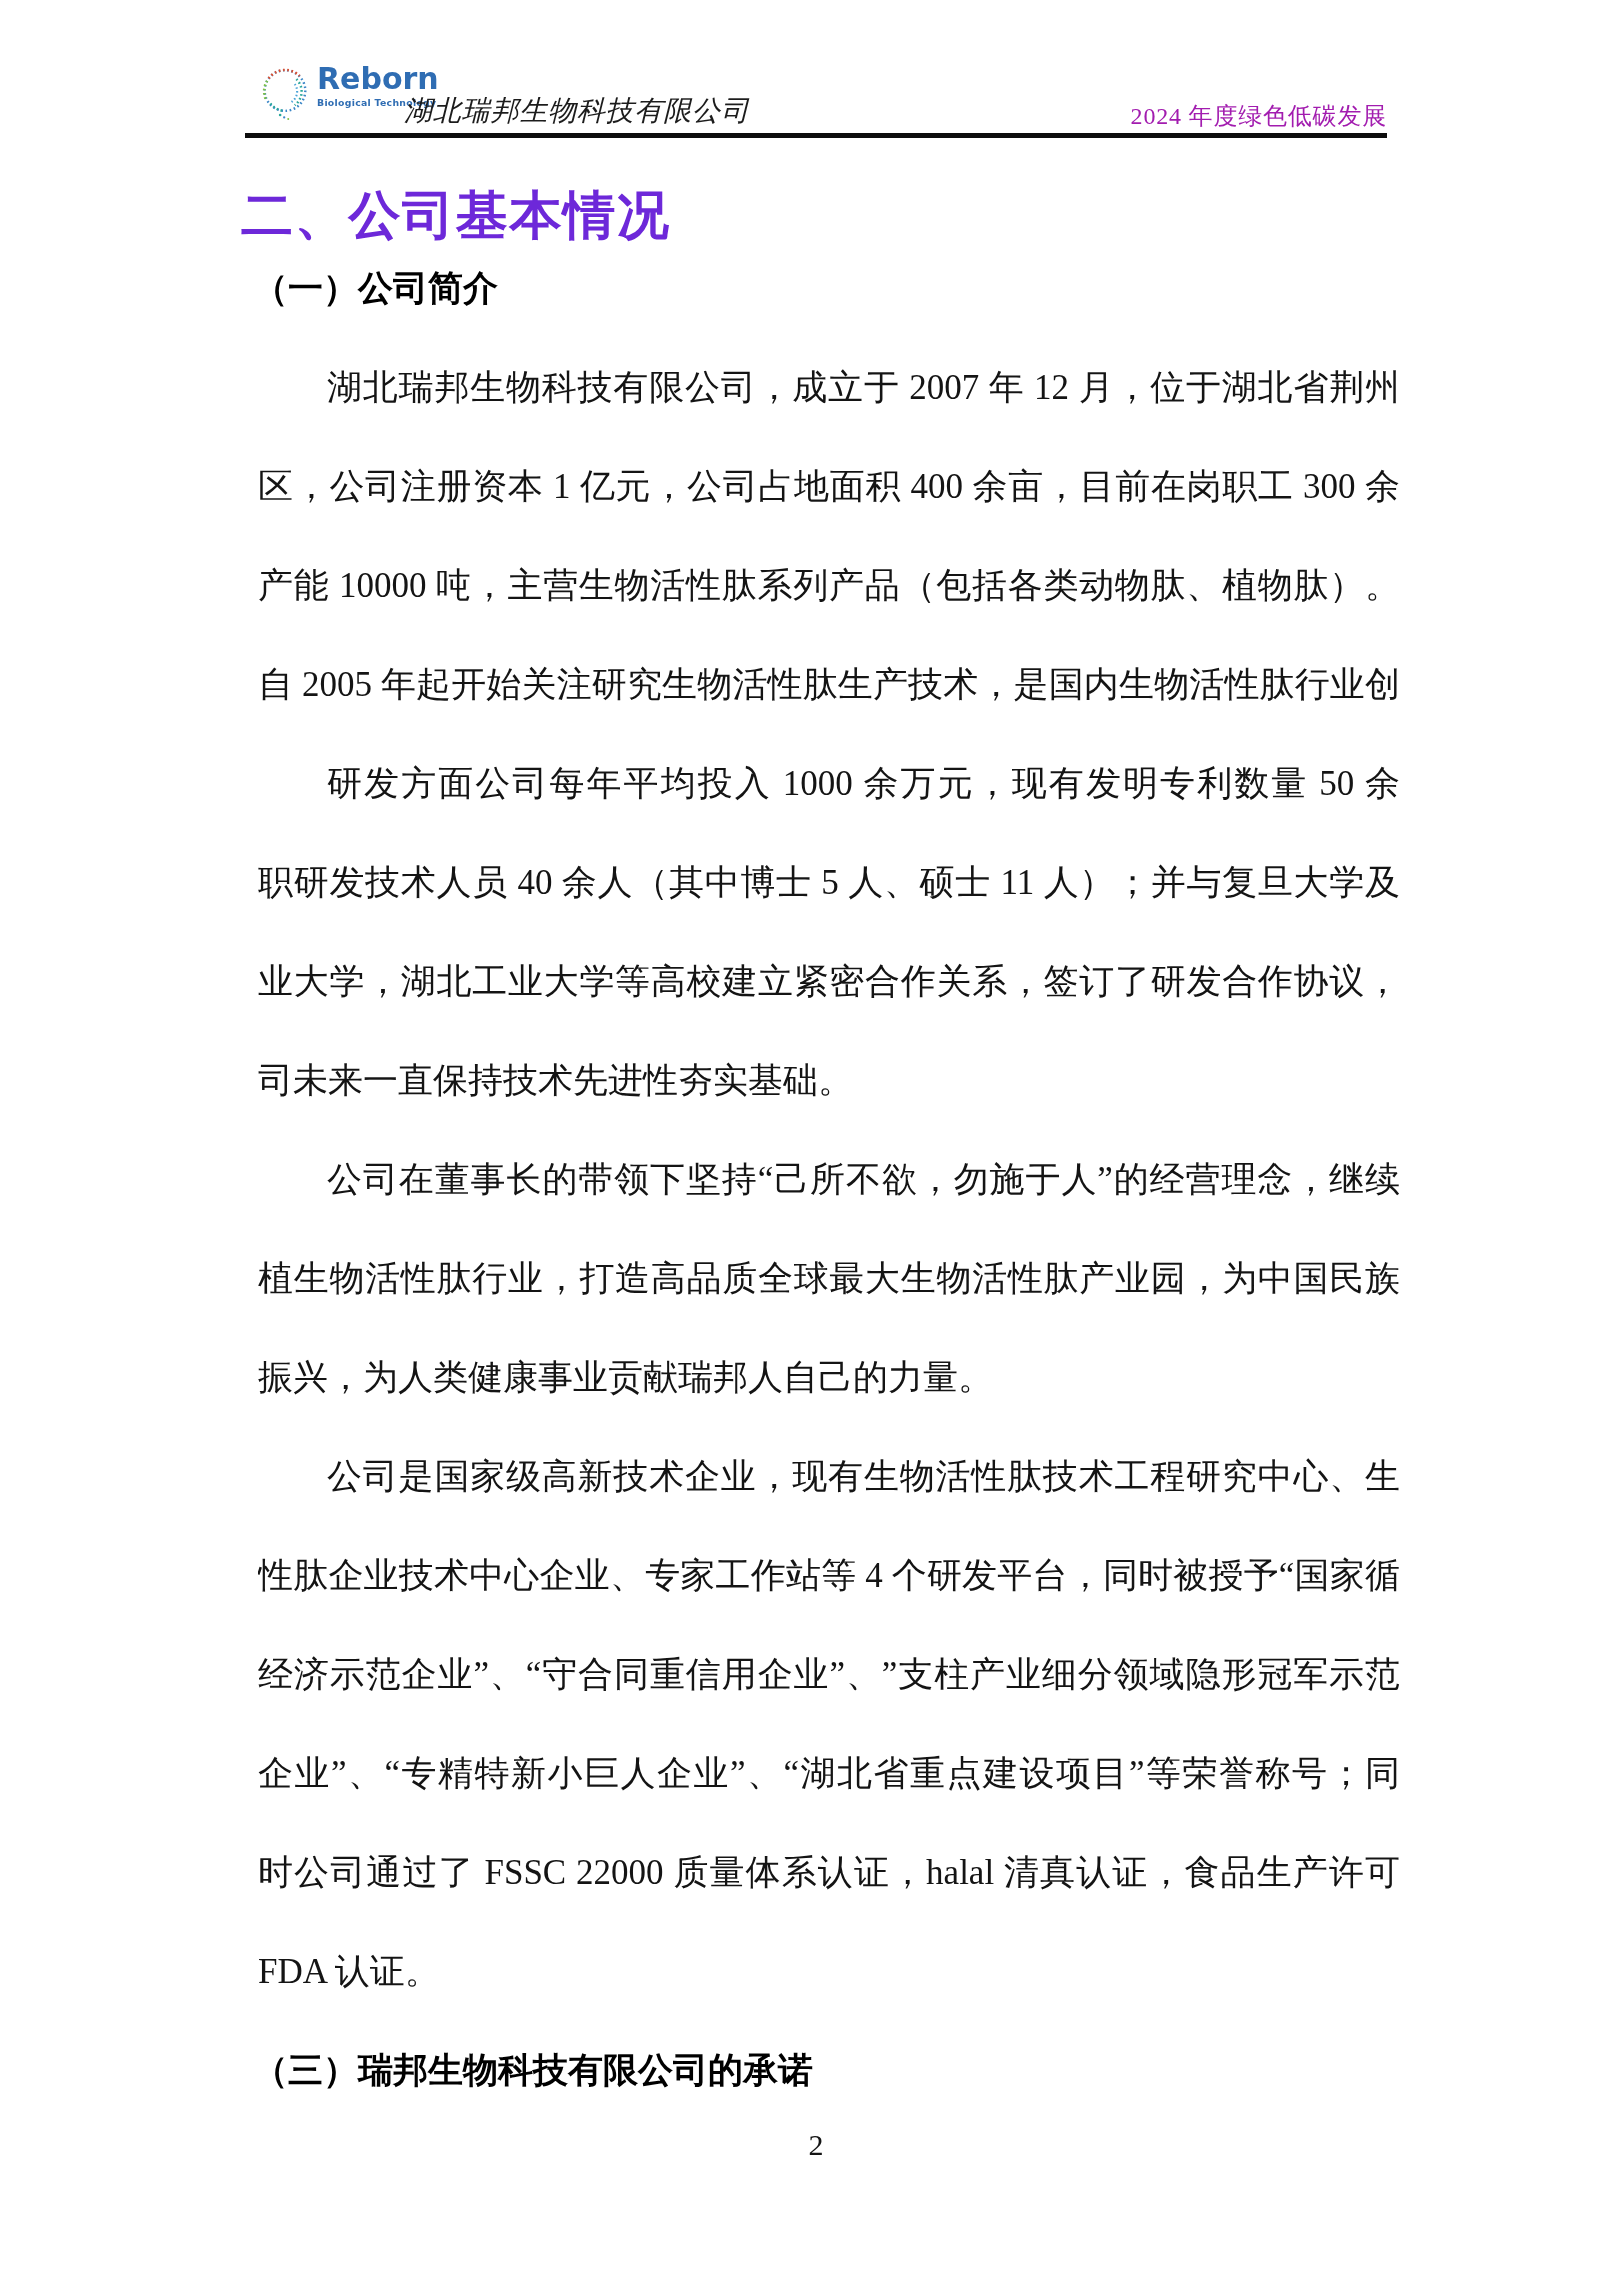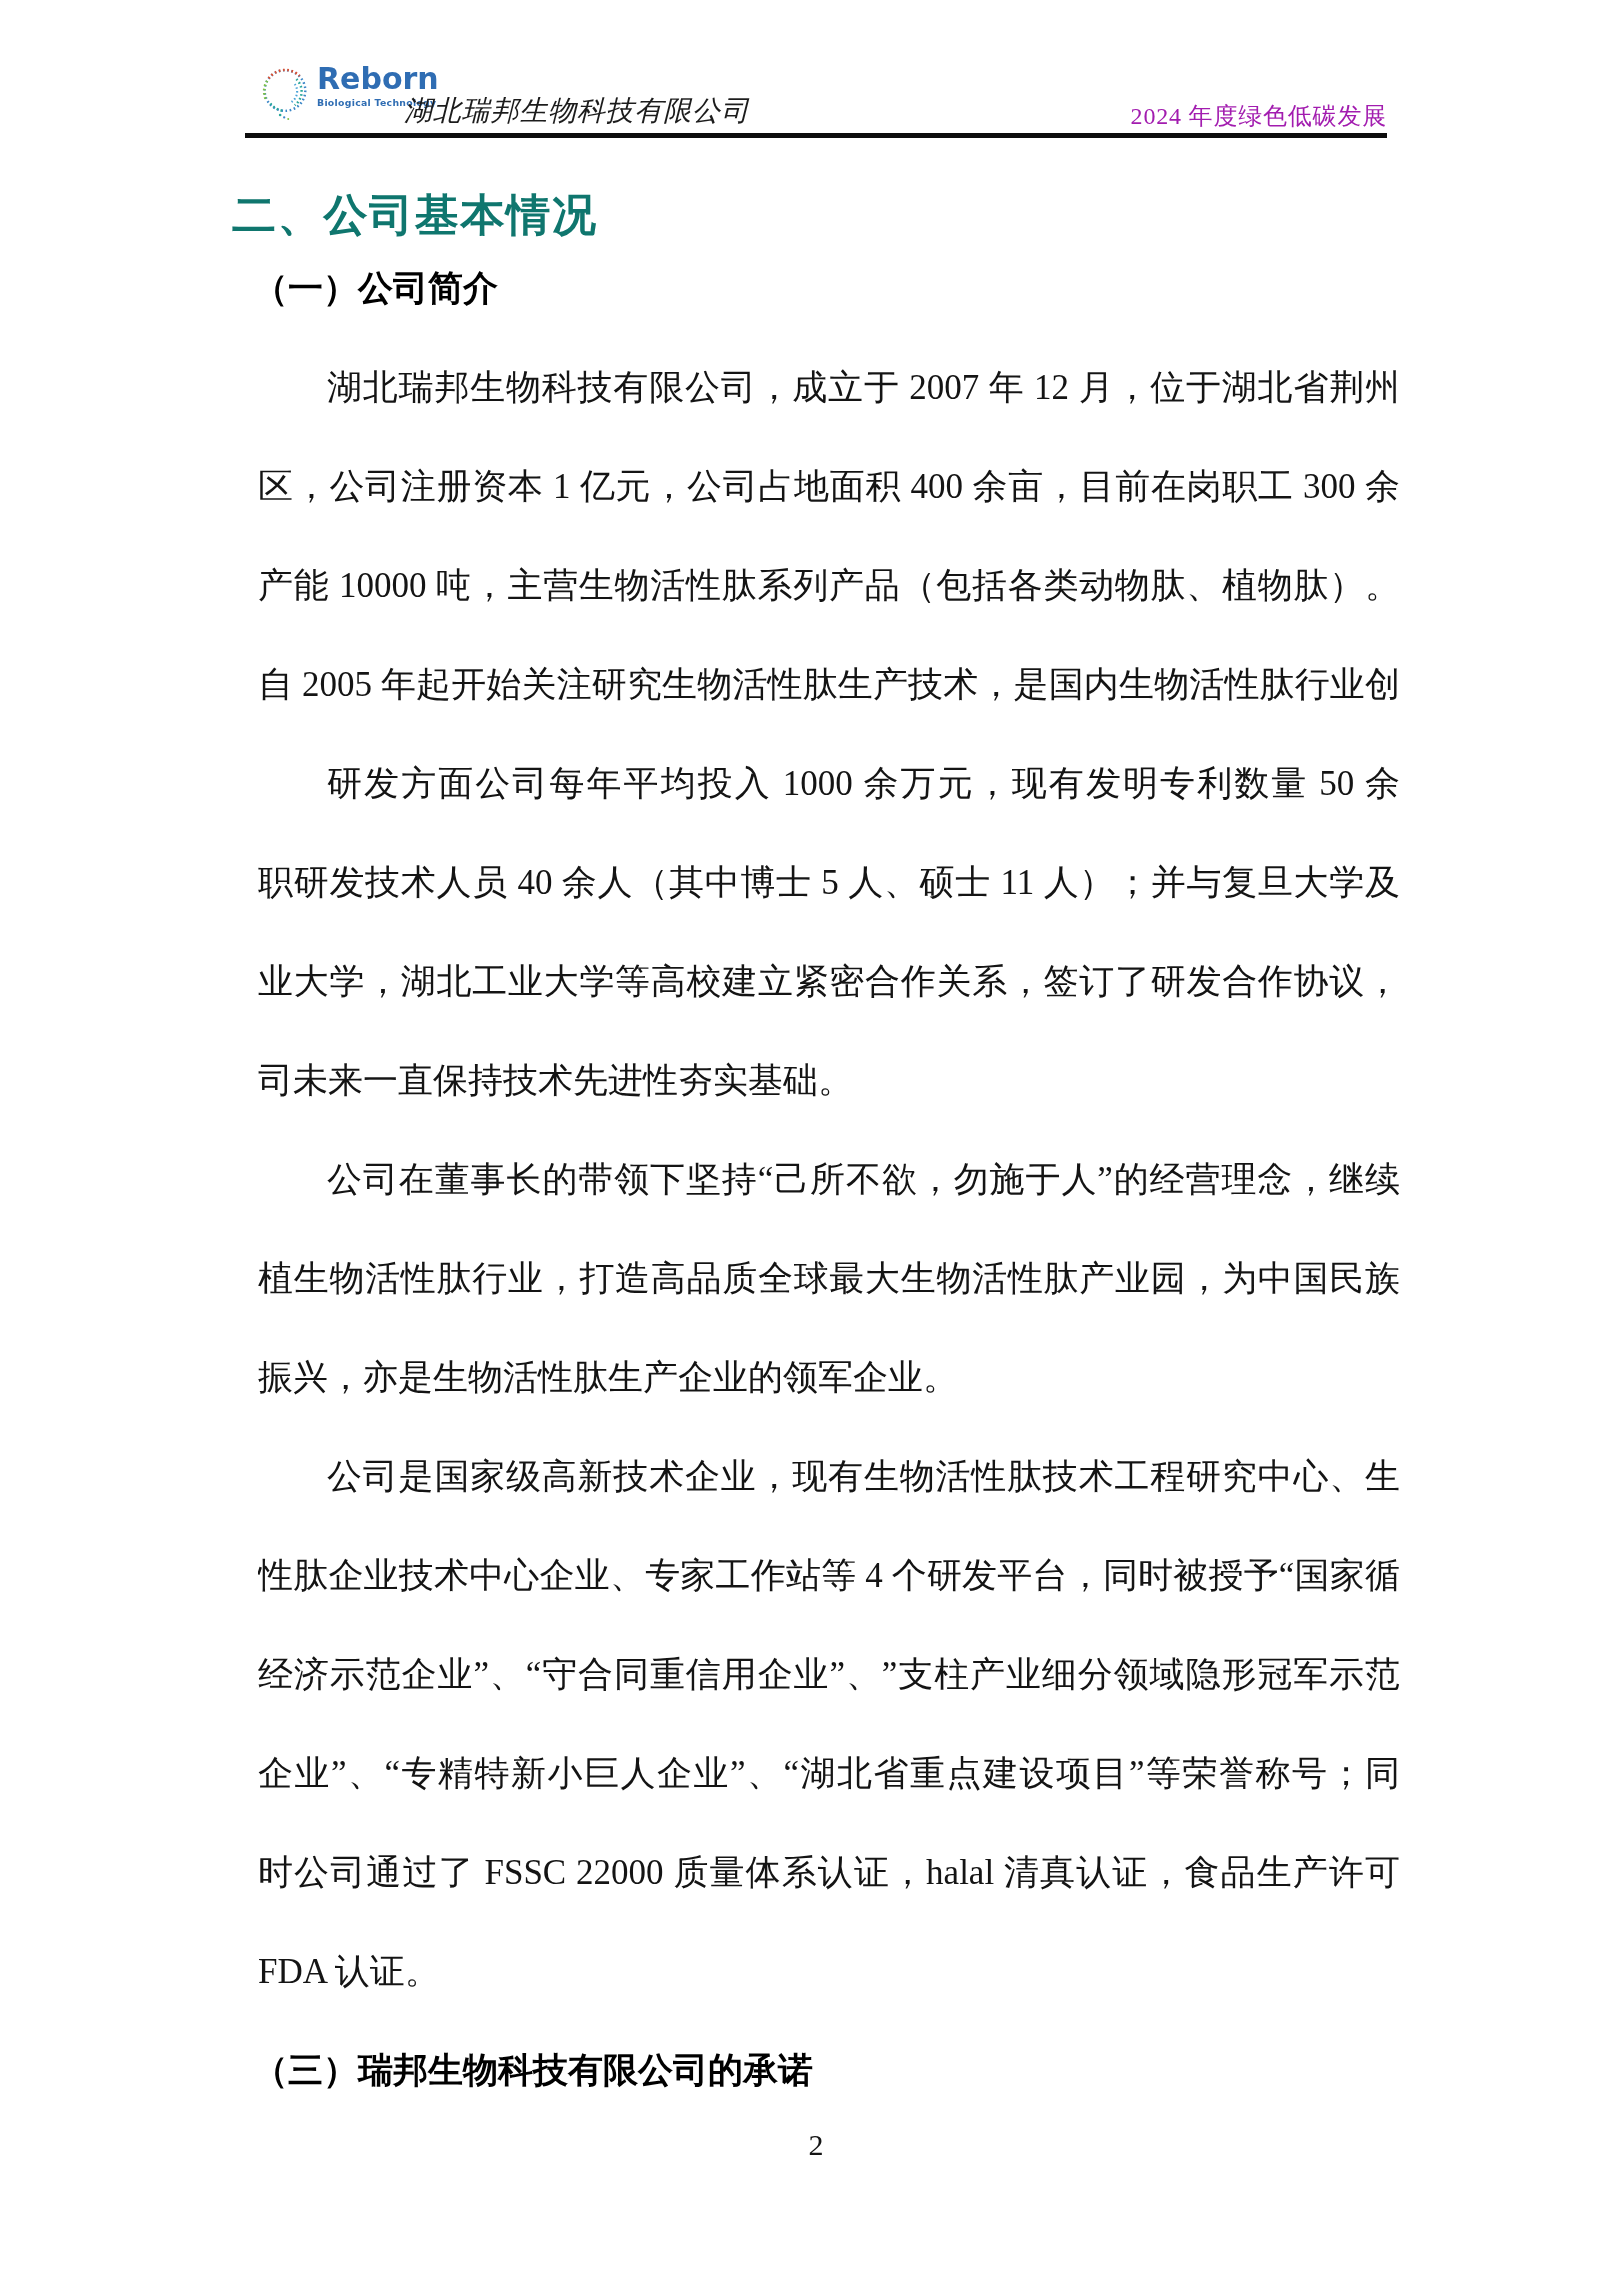--- a/index.html
+++ b/index.html
@@ -11,21 +11,21 @@
   .logo{position:absolute;left:259px;top:64px;display:flex;align-items:flex-start;}
   .logo svg{display:block;}
   .logo-text{margin-left:6px;}
   .brand{font-family:"DejaVu Sans",sans-serif;font-weight:bold;color:#2f6db3;font-size:30px;line-height:1;}
   .brand-sub{font-family:"DejaVu Sans",sans-serif;font-weight:bold;color:#2f6db3;font-size:9.3px;letter-spacing:0.3px;margin-top:2.5px;}
   .company-name{position:absolute;left:404px;top:92px;font-size:28px;letter-spacing:0.8px;color:#1c1c1c;white-space:nowrap;font-style:italic;}
   .report-title{position:absolute;top:100px;right:237px;font-size:24px;color:#a21caf;letter-spacing:0.8px;white-space:nowrap;}
   .header-rule{position:absolute;left:245px;top:133px;width:1142px;height:5px;background:#0d0d0d;}
   
   .content{position:absolute;left:228px;top:186px;width:1180px;}
-  .doc-title{margin:0 0 12px 4px;font-size:44px;font-weight:bold;line-height:59px;letter-spacing:1.7px;color:#0f766e;}
+  .doc-title{margin:0 0 12px 13px;font-size:52px;font-weight:bold;line-height:59px;letter-spacing:1.7px;color:#6d28d9;}
   .heading{font-size:35px;font-weight:bold;line-height:64px;height:64px;margin-left:25px;color:#000;overflow:hidden;white-space:nowrap;}
   .line{
     font-size:35px;line-height:64px;height:64px;margin-left:30px;width:1142px;
     text-align:justify;text-align-last:justify;overflow:hidden;
   }
   .line.first{text-indent:69px;}
   .line.end{text-align-last:left;}
   
   .page-num{position:absolute;left:228px;top:2128px;width:1176px;text-align:center;font-size:30px;color:#141414;}
 </style>
@@ -66,21 +66,21 @@
     <p class="line">产能 10000 吨，主营生物活性肽系列产品（包括各类动物肽、植物肽）。公司</p>
     <p class="line">自 2005 年起开始关注研究生物活性肽生产技术，是国内生物活性肽行业创始企</p>
 
     <p class="line first">研发方面公司每年平均投入 1000 余万元，现有发明专利数量 50 余项，专</p>
     <p class="line">职研发技术人员 40 余人（其中博士 5 人、硕士 11 人）；并与复旦大学及华中农</p>
     <p class="line">业大学，湖北工业大学等高校建立紧密合作关系，签订了研发合作协议，为公</p>
     <p class="line end">司未来一直保持技术先进性夯实基础。</p>
 
     <p class="line first">公司在董事长的带领下坚持“己所不欲，勿施于人”的经营理念，继续深</p>
     <p class="line">植生物活性肽行业，打造高品质全球最大生物活性肽产业园，为中国民族工业</p>
-    <p class="line end">振兴，亦是生物活性肽生产企业的领军企业。</p>
+    <p class="line end">振兴，为人类健康事业贡献瑞邦人自己的力量。</p>
 
     <p class="line first">公司是国家级高新技术企业，现有生物活性肽技术工程研究中心、生物活</p>
     <p class="line">性肽企业技术中心企业、专家工作站等 4 个研发平台，同时被授予“国家循环</p>
     <p class="line">经济示范企业”、“守合同重信用企业”、”支柱产业细分领域隐形冠军示范</p>
     <p class="line">企业”、“专精特新小巨人企业”、“湖北省重点建设项目”等荣誉称号；同</p>
     <p class="line">时公司通过了 FSSC 22000 质量体系认证，halal 清真认证，食品生产许可证等，</p>
     <p class="line end">FDA 认证。</p>
 
     <div class="heading">（三）瑞邦生物科技有限公司的承诺</div>
 

